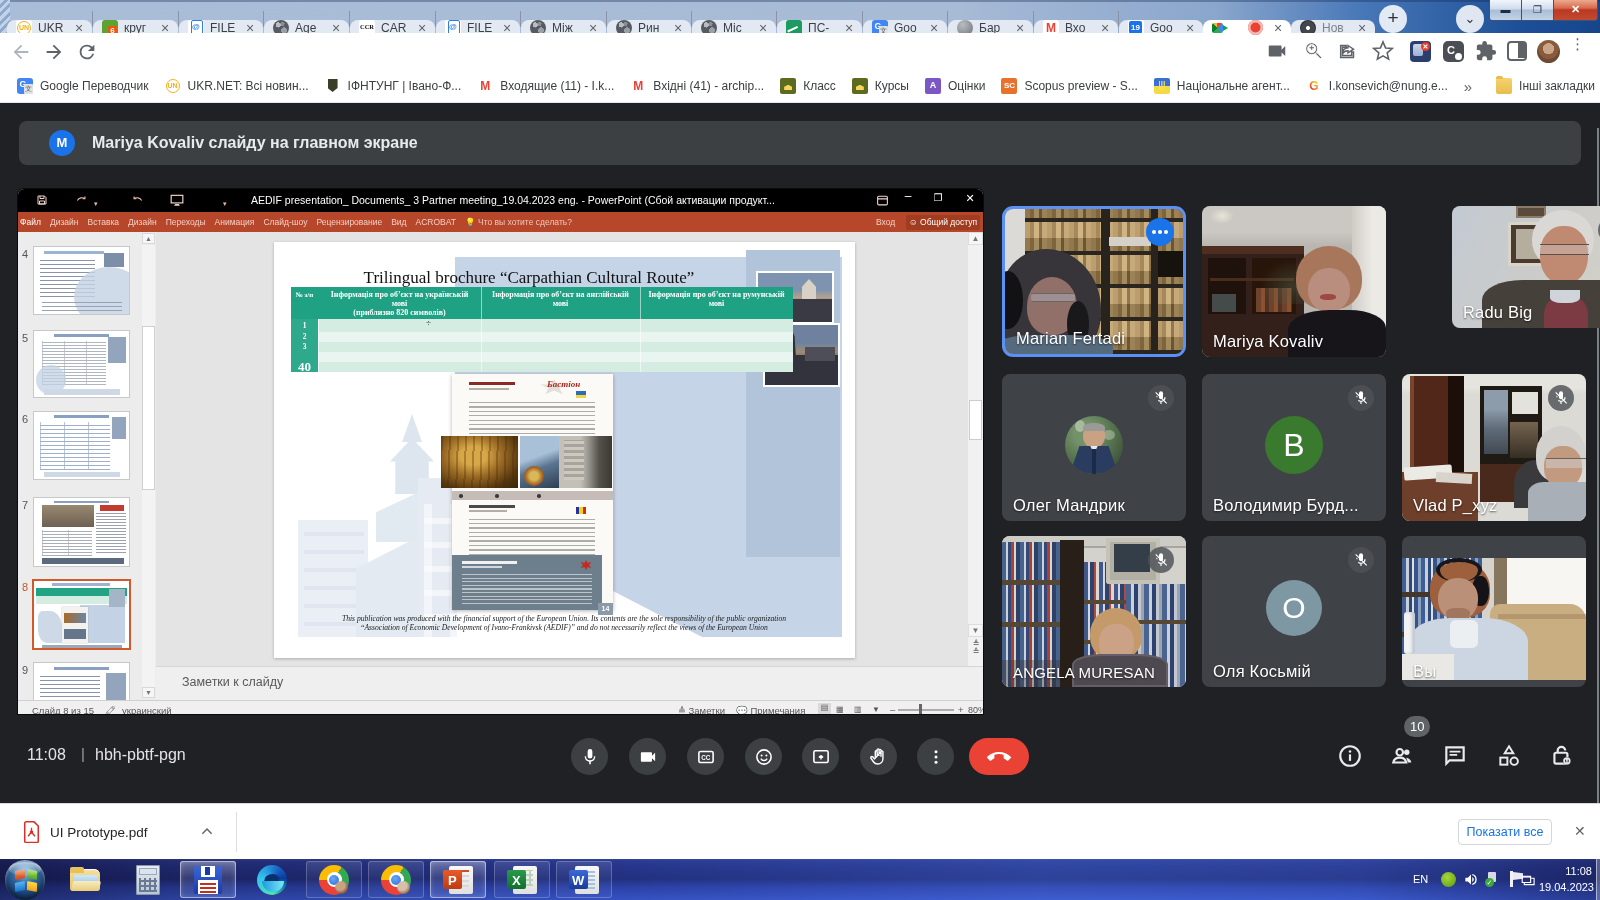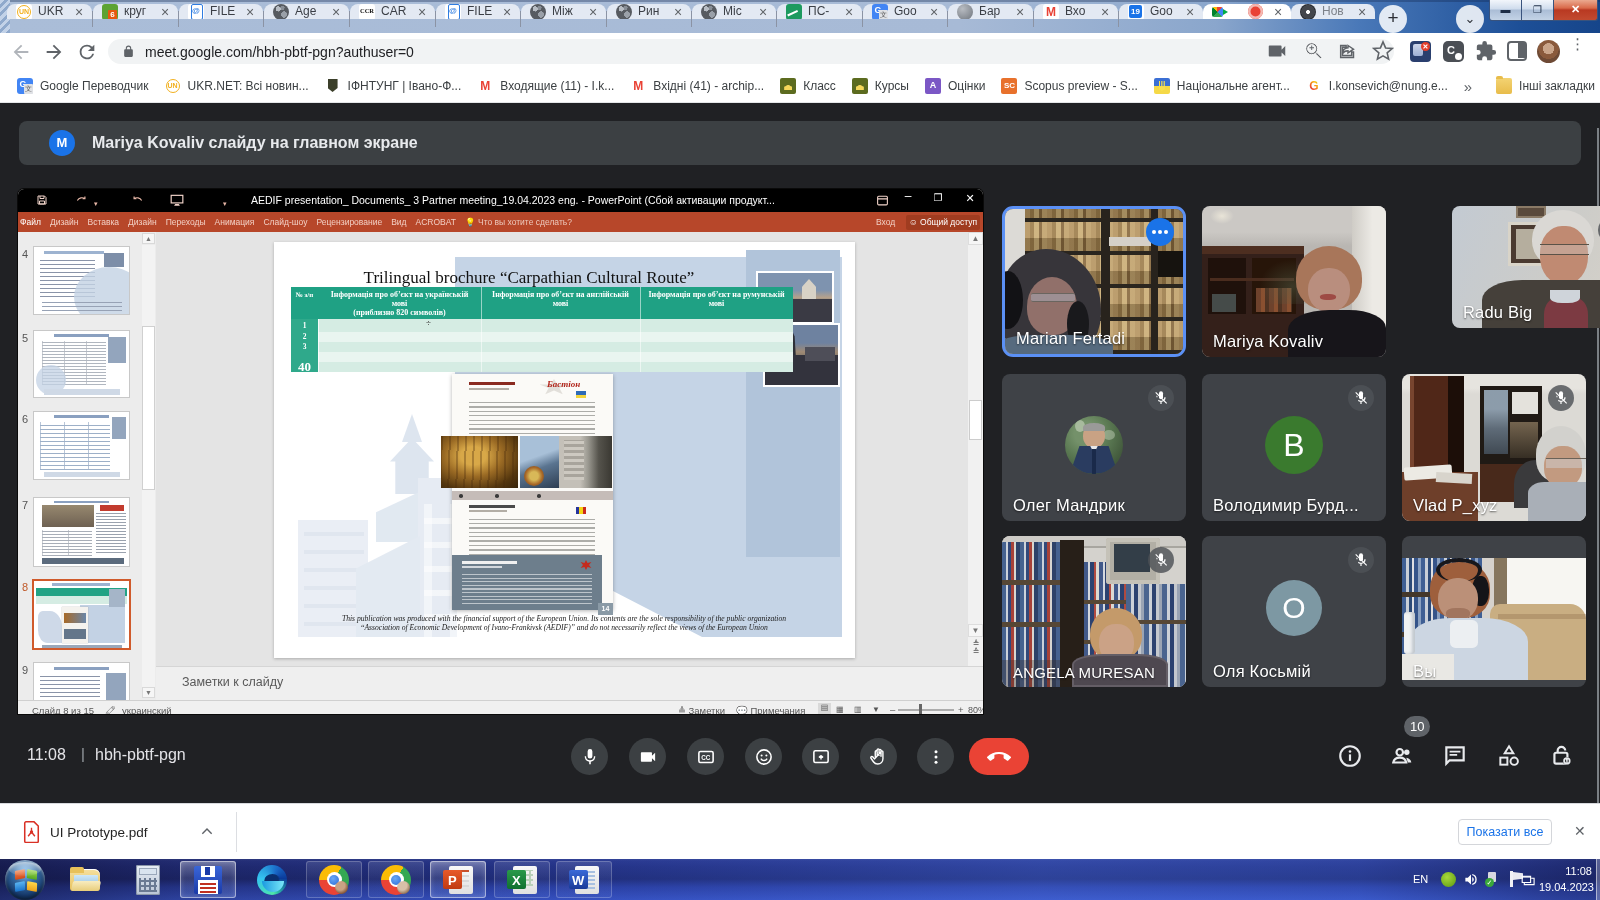--- a/index.html
+++ b/index.html
@@ -3,21 +3,21 @@
 <style>
 *{margin:0;padding:0;box-sizing:border-box}
 html,body{width:1600px;height:900px;overflow:hidden}
 body{font-family:"Liberation Sans",sans-serif;position:relative;background:#202124}
 #root{position:absolute;left:0;top:0;width:1600px;height:900px;overflow:hidden}
 .abs{position:absolute}
 
 
 #tabstrip{left:0;top:0;width:1600px;height:33px;background:linear-gradient(to right,#aabdd8 0%,#a7bad6 60%,#8aa6cc 76%,#4978b8 85%,#1d4f97 95%,#16458a 100%)}
 #tabstrip:before{content:"";position:absolute;left:0;top:0;width:100%;height:2px;background:rgba(20,40,80,.35)}
-.tab{position:absolute;top:4px;height:15px;background:#e3e9f3;border-radius:8px 8px 0 0;display:flex;align-items:flex-start;padding:0 6px 0 9px;font-size:12px;color:#3b3f46;white-space:nowrap;overflow:hidden}
+.tab{position:absolute;top:20px;height:15px;background:#e3e9f3;border-radius:8px 8px 0 0;display:flex;align-items:center;padding:0 6px 0 9px;font-size:12px;color:#3b3f46;white-space:nowrap;overflow:hidden}
 .tab .tx{flex:1;overflow:hidden;margin:0 4px 0 6px}
 .tab .cl{color:#5f6368;font-size:14px;width:14px;text-align:center;flex:none}
 .tab.active{background:#fff;z-index:3}
 .tsep{position:absolute;top:11px;width:1px;height:16px;background:#8b93a4;z-index:2}
 .fav{width:16px;height:16px;flex:none;border-radius:3px;position:relative;display:inline-block}
 .newtab{position:absolute;top:5px;width:28px;height:28px;border-radius:50%;background:rgba(240,244,250,.92);color:#2d3036;font-size:19px;line-height:26px;text-align:center;font-weight:400}
 .chevcirc{position:absolute;top:5px;width:28px;height:28px;border-radius:50%;background:rgba(255,255,255,.85);color:#2d3036;font-size:13px;line-height:27px;text-align:center}
 
 .winbtns{position:absolute;right:2px;top:0;height:21px;display:flex}
 .wb{height:21px;border:1px solid #39537d;border-top:none;background:linear-gradient(#f2f6fb 0%,#cfdced 45%,#aabdd6 50%,#c3d3e6 100%);color:#1c2c45;font-size:10px;text-align:center;line-height:19px}
@@ -233,26 +233,20 @@
 <div id="toolbar" class="abs">
   <svg class="navic" style="left:10px;top:8px" width="22" height="22" viewBox="0 0 24 24">
         <path d="M20 11H7.8l5.6-5.6L12 4l-8 8 8 8 1.4-1.4L7.8 13H20v-2z" fill="#b0b4ba"></path>
       </svg>
   <svg class="navic" style="left:43px;top:8px" width="22" height="22" viewBox="0 0 24 24">
         <path d="M4 11h12.2l-5.6-5.6L12 4l8 8-8 8-1.4-1.4 5.6-5.6H4v-2z" fill="#5f6368"></path>
       </svg>
   <svg class="navic" style="left:76px;top:8px" width="22" height="22" viewBox="0 0 24 24">
         <path d="M17.65 6.35A7.96 7.96 0 0 0 12 4a8 8 0 1 0 7.73 10h-2.08A6 6 0 1 1 12 6c1.66 0 3.14.69 4.22 1.78L13 11h7V4l-2.35 2.35z" fill="#5f6368"></path>
       </svg>
-  <div id="omni">
-    <svg class="lock" width="13" height="13" viewBox="0 0 24 24">
-          <path d="M18 8h-1V6a5 5 0 0 0-10 0v2H6c-1.1 0-2 .9-2 2v10c0 1.1.9 2 2 2h12c1.1 0 2-.9 2-2V10c0-1.1-.9-2-2-2zM9 6a3 3 0 0 1 6 0v2H9V6z" fill="#5f6368"></path>
-        </svg>
-    <span>meet.google.com/hbh-pbtf-pgn?authuser=0</span>
-  </div>
   <svg class="tbi" style="left:1266px" width="22" height="22" viewBox="0 0 24 24">
         <path d="M17 10.5V7a1 1 0 0 0-1-1H4a1 1 0 0 0-1 1v10a1 1 0 0 0 1 1h12a1 1 0 0 0 1-1v-3.5l4 4v-11l-4 4z" fill="#5f6368"></path>
       </svg>
   <svg class="tbi" style="left:1303px" width="21" height="21" viewBox="0 0 24 24">
         <path d="M15.5 14h-.79l-.28-.27A6.47 6.47 0 0 0 16 9.5 6.5 6.5 0 1 0 9.5 16c1.61 0 3.09-.59 4.23-1.57l.27.28v.79l5 4.99L20.49 19l-4.99-5zm-6 0C7 14 5 12 5 9.5S7 5 9.5 5 14 7 14 9.5 12 14 9.5 14z" fill="#5f6368" stroke="#fff" stroke-width="1"></path>
         <path d="M12 9h-2v2H9V9H7V8h2V6h1v2h2v1z" fill="#5f6368"></path>
       </svg>
   <svg class="tbi" style="left:1337px" width="21" height="21" viewBox="0 0 24 24">
         <path d="M4 6v13h14v-6h-2v4H6V8h4V6H4zm8 0v2.5c-4 .5-6 3-6 6.5 1.2-2.2 3-3.3 6-3.3V14l6-4-6-4z" fill="none" stroke="#5f6368" stroke-width="1.6"></path>
       </svg>

